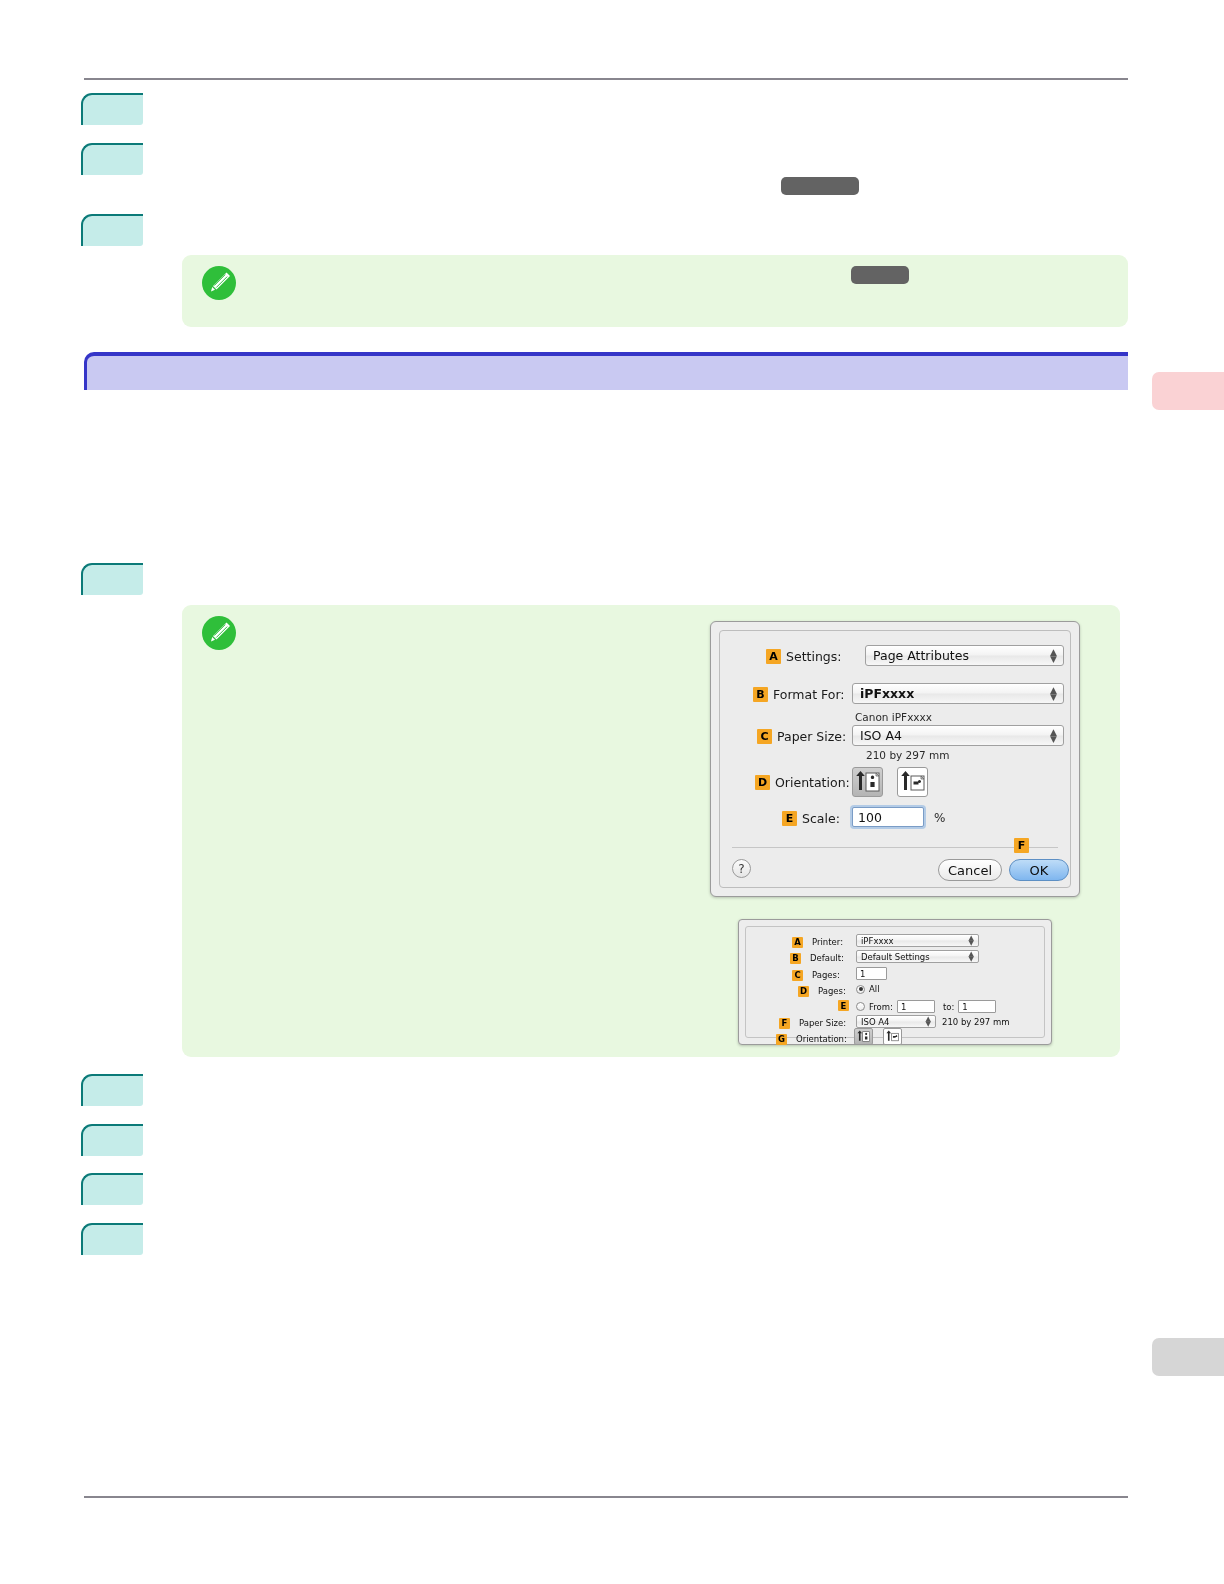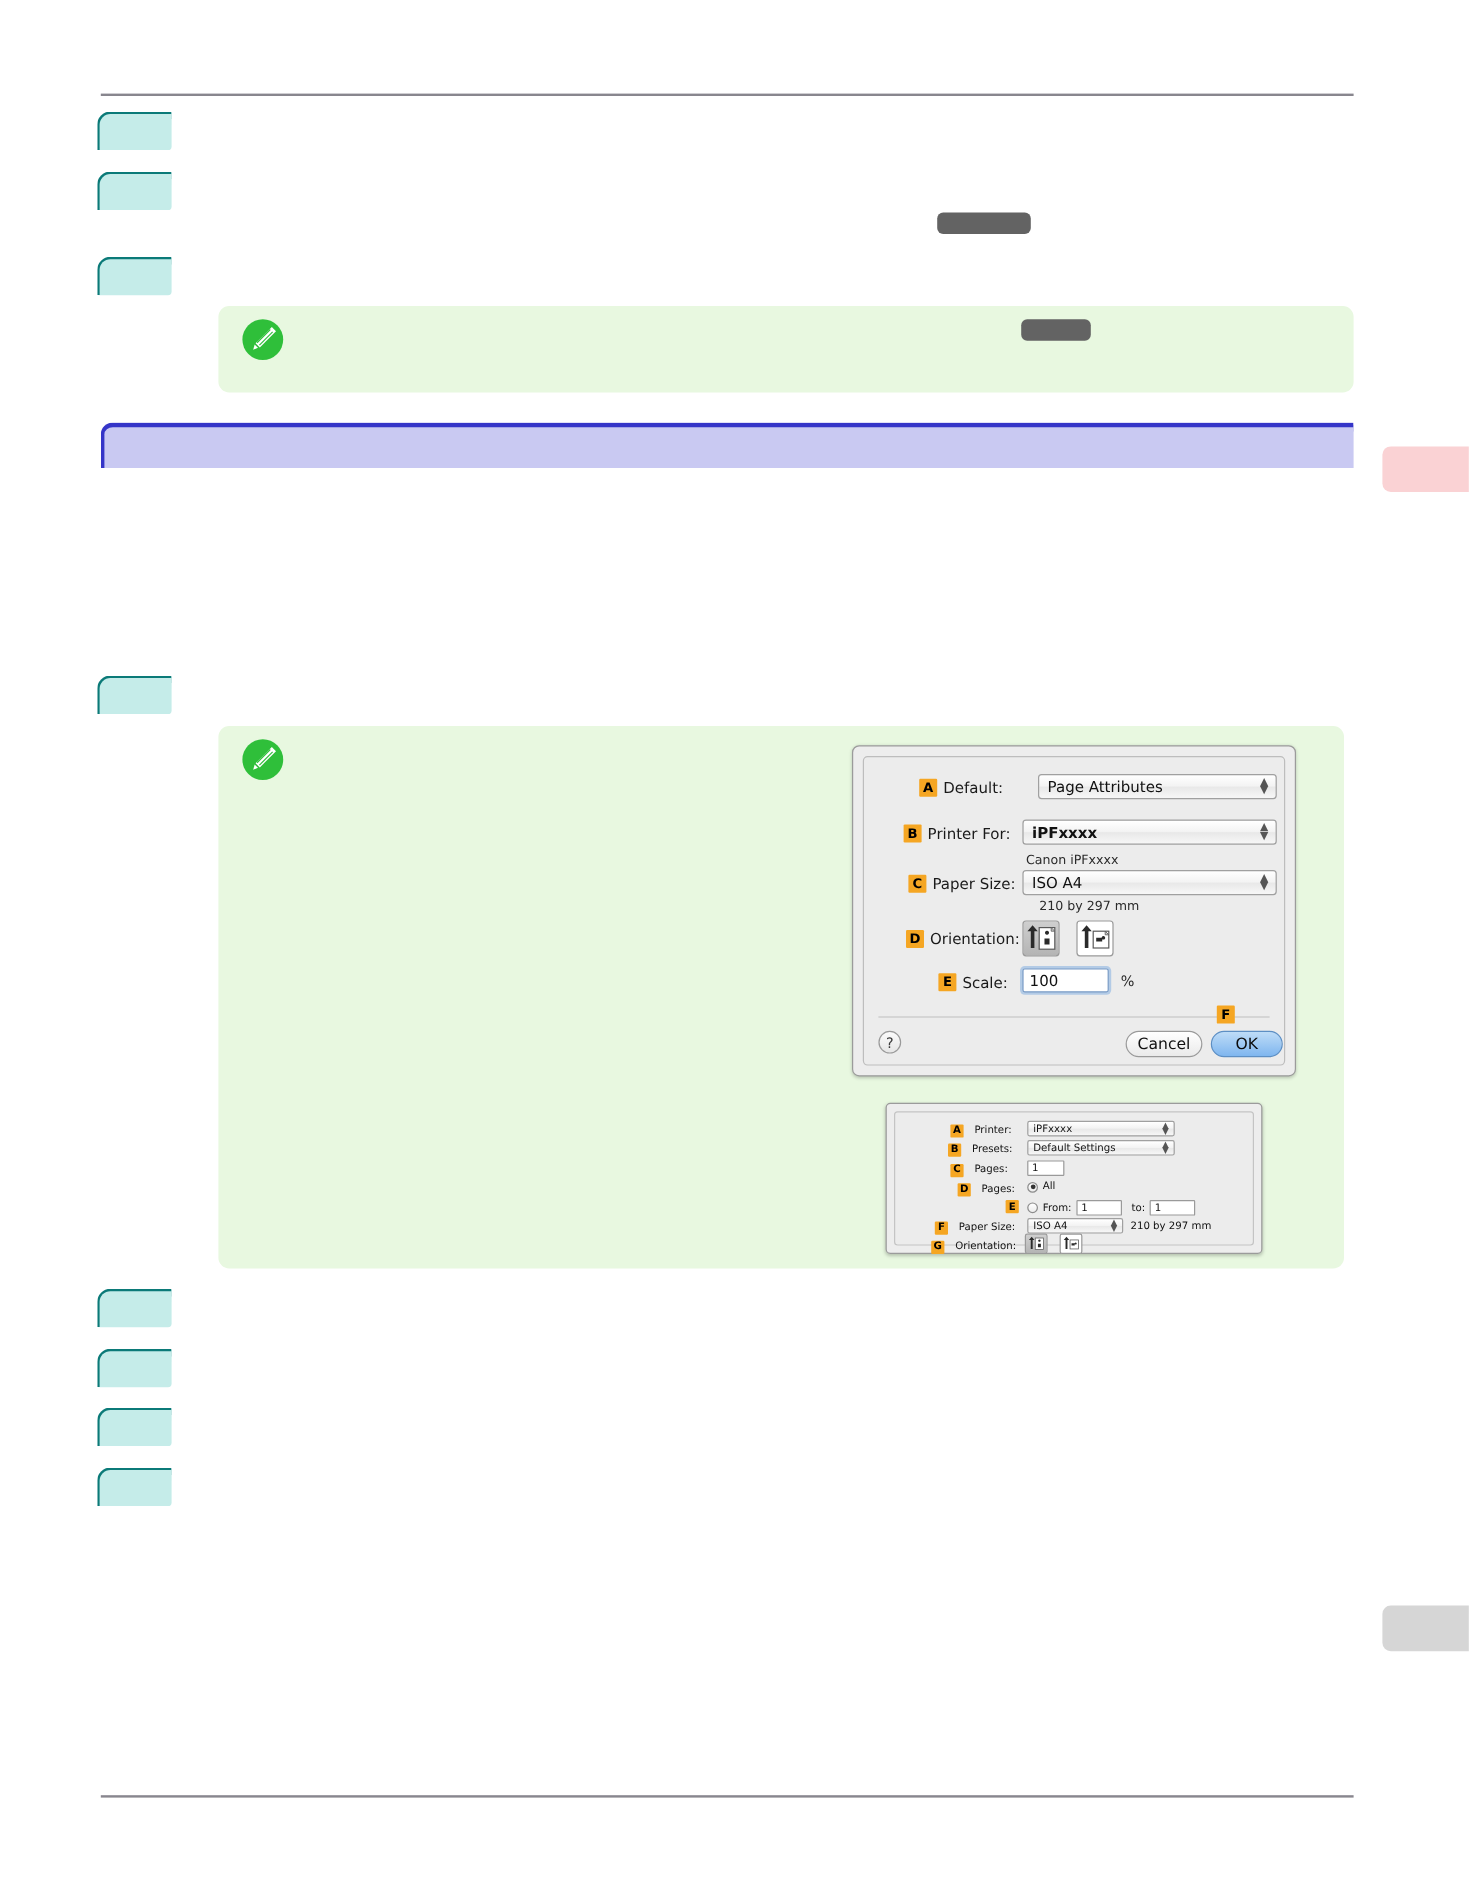--- a/index.html
+++ b/index.html
@@ -332,30 +332,30 @@
       <line x1="26.2" y1="11.6" x2="15.2" y2="22.6"></line>
     </g>
   </svg>
 </div>
 
 <div class="mac-dialog" id="page-setup-dialog">
   <div class="inner">
 
     <div class="ps-row" style="left:46px; top:14px;">
       <span class="abc-badge">A</span>
-      <span class="ps-label">Default:</span>
+      <span class="ps-label">Settings:</span>
     </div>
     <div class="popup" style="position:absolute; left:145px; top:14px; width:199px;">
       <span>Page Attributes</span>
       <span class="arrows">▲<br>▼</span>
     </div>
 
     <div class="ps-row" style="left:33px; top:52px;">
       <span class="abc-badge">B</span>
-      <span class="ps-label">Printer For:</span>
+      <span class="ps-label">Format For:</span>
     </div>
     <div class="popup" style="position:absolute; left:132px; top:52px; width:212px;">
       <span style="font-weight:bold;">iPFxxxx</span>
       <span class="arrows">▲<br>▼</span>
     </div>
     <div class="ps-sub" style="left:135px; top:80px;">Canon iPFxxxx</div>
 
     <div class="ps-row" style="left:37px; top:94px;">
       <span class="abc-badge">C</span>
       <span class="ps-label">Paper Size:</span>
@@ -420,21 +420,21 @@
       <span class="abc-badge sm">A</span>
       <span class="pd-label">Printer:</span>
     </div>
     <div class="popup sm" style="position:absolute; left:110px; top:7px; width:123px;">
       <span>iPFxxxx</span>
       <span class="arrows">▲<br>▼</span>
     </div>
 
     <div class="pd-row" style="left:44px; top:24px;">
       <span class="abc-badge sm">B</span>
-      <span class="pd-label">Presets:</span>
+      <span class="pd-label">Default:</span>
     </div>
     <div class="popup sm" style="position:absolute; left:110px; top:23px; width:123px;">
       <span>Default Settings</span>
       <span class="arrows">▲<br>▼</span>
     </div>
 
     <div class="pd-row" style="left:46px; top:41px;">
       <span class="abc-badge sm">C</span>
       <span class="pd-label">Pages:</span>
     </div>

